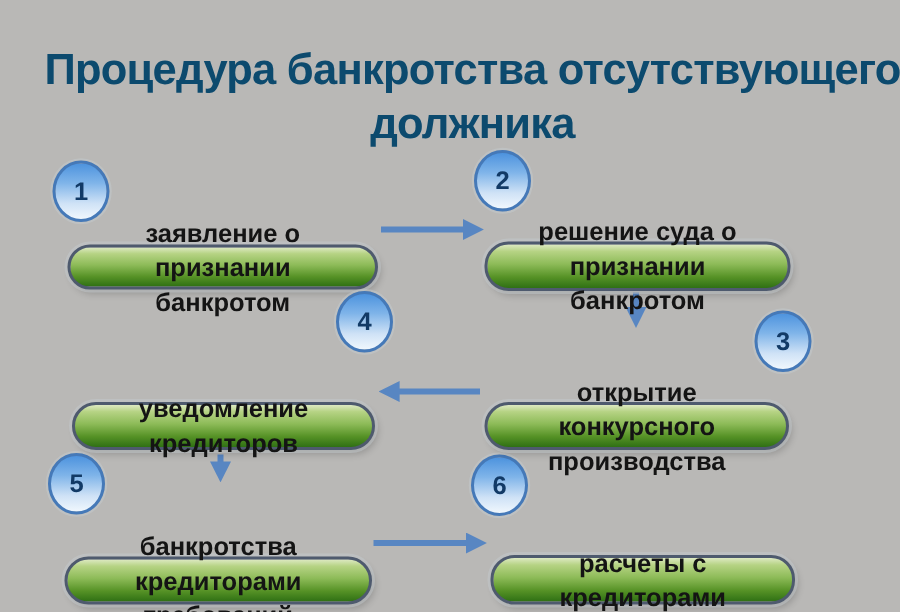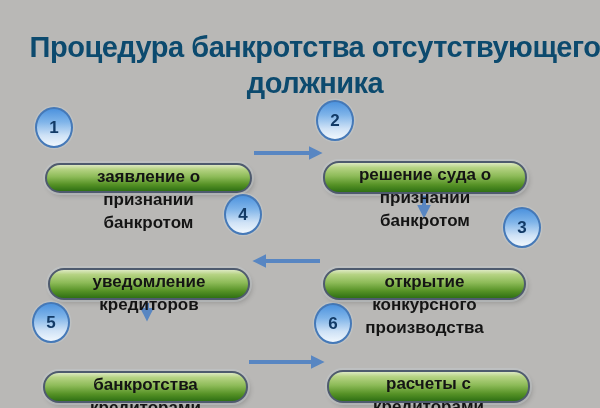--- a/index.html
+++ b/index.html
@@ -26,21 +26,21 @@
     position:absolute;inset:0;
     z-index:0;
   }
   .step{position:absolute;}
   .box{
     position:absolute;inset:0;
     border:2px solid #4e5a6e;
     border-radius:16px;
     background:linear-gradient(180deg,#dde9c2 0%,#b6d384 16%,#8dbb58 45%,#569226 75%,#2f7014 100%);
     box-shadow:0 0 0 2px rgba(198,203,209,0.45), 2px 3px 5px rgba(0,0,0,0.18);
-    display:flex;justify-content:center;
+    display:flex;align-items:center;justify-content:center;
     z-index:1;
     margin-top:48px;
   }
   .label{
     font-size:17px;
     line-height:23px;
     font-weight:700;
     color:#141414;
     text-align:center;
     white-space:pre-line;

